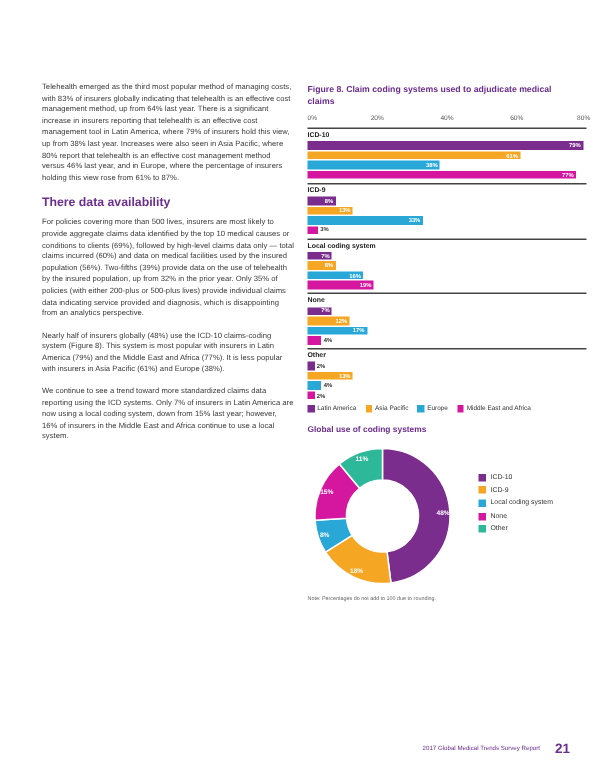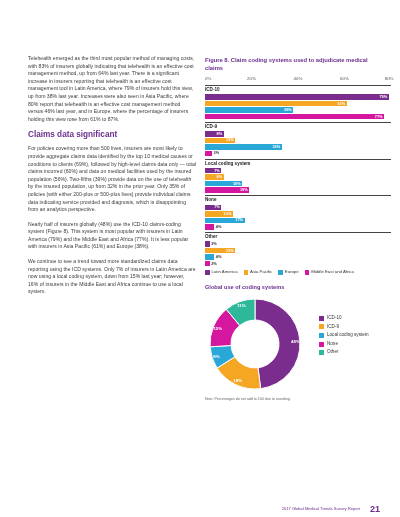--- a/index.html
+++ b/index.html
@@ -190,21 +190,21 @@
   .slice-label {
     font-size: 4.4px;
     font-weight: bold;
     fill: #ffffff;
   }
   
   .footer {
     position: absolute;
     left: 0;
     right: 0;
-    bottom: 4px;
+    bottom: 14px;
     height: 14px;
   }
   .footer-text {
     position: absolute;
     right: 40px;
     bottom: 0;
     font-size: 4.1px;
     color: #6b2d8e;
     line-height: 8px;
     white-space: nowrap;
@@ -219,21 +219,21 @@
     line-height: 11px;
   }
 </style>
 </head>
 <body>
 
 <div class="page">
 
   <div class="left-col">
     <p class="body-par">Telehealth emerged as the third most popular method of managing costs, with 83% of insurers globally indicating that telehealth is an effective cost management method, up from 64% last year. There is a significant increase in insurers reporting that telehealth is an effective cost management tool in Latin America, where 79% of insurers hold this view, up from 38% last year. Increases were also seen in Asia Pacific, where 80% report that telehealth is an effective cost management method versus 46% last year, and in Europe, where the percentage of insurers holding this view rose from 61% to 87%.</p>
-    <h2 class="section-head">Claims data significant</h2>
+    <h2 class="section-head">There data availability</h2>
     <p class="body-par">For policies covering more than 500 lives, insurers are most likely to provide aggregate claims data identified by the top 10 medical causes or conditions to clients (69%), followed by high-level claims data only — total claims incurred (60%) and data on medical facilities used by the insured population (56%). Two-fifths (39%) provide data on the use of telehealth by the insured population, up from 32% in the prior year. Only 35% of policies (with either 200-plus or 500-plus lives) provide individual claims data indicating service provided and diagnosis, which is disappointing from an analytics perspective.</p>
     <p class="body-par">Nearly half of insurers globally (48%) use the ICD-10 claims-coding system (Figure 8). This system is most popular with insurers in Latin America (79%) and the Middle East and Africa (77%). It is less popular with insurers in Asia Pacific (61%) and Europe (38%).</p>
     <p class="body-par">We continue to see a trend toward more standardized claims data reporting using the ICD systems. Only 7% of insurers in Latin America are now using a local coding system, down from 15% last year; however, 16% of insurers in the Middle East and Africa continue to use a local system.</p>
   </div>
 
   <div class="right-col">
 
     <div class="fig-title">Figure 8. Claim coding systems used to adjudicate medical claims</div>
 
     <div class="axis-row">

